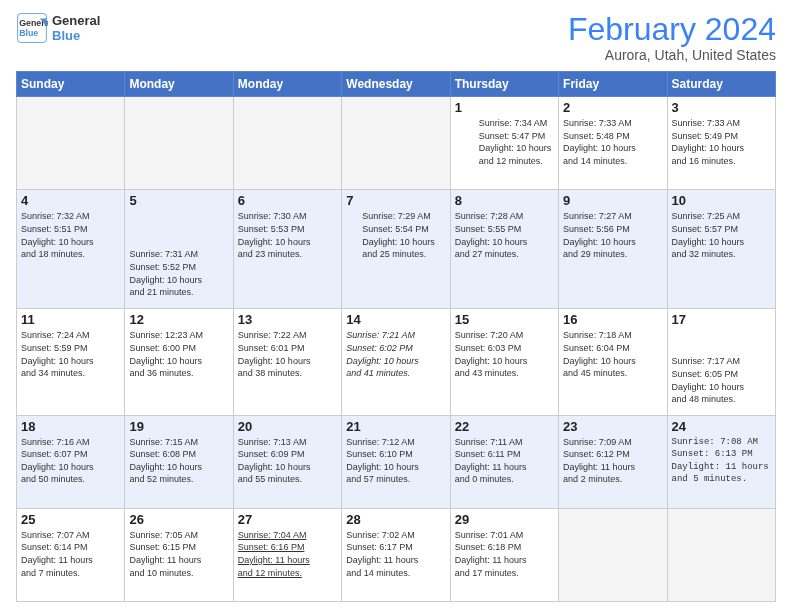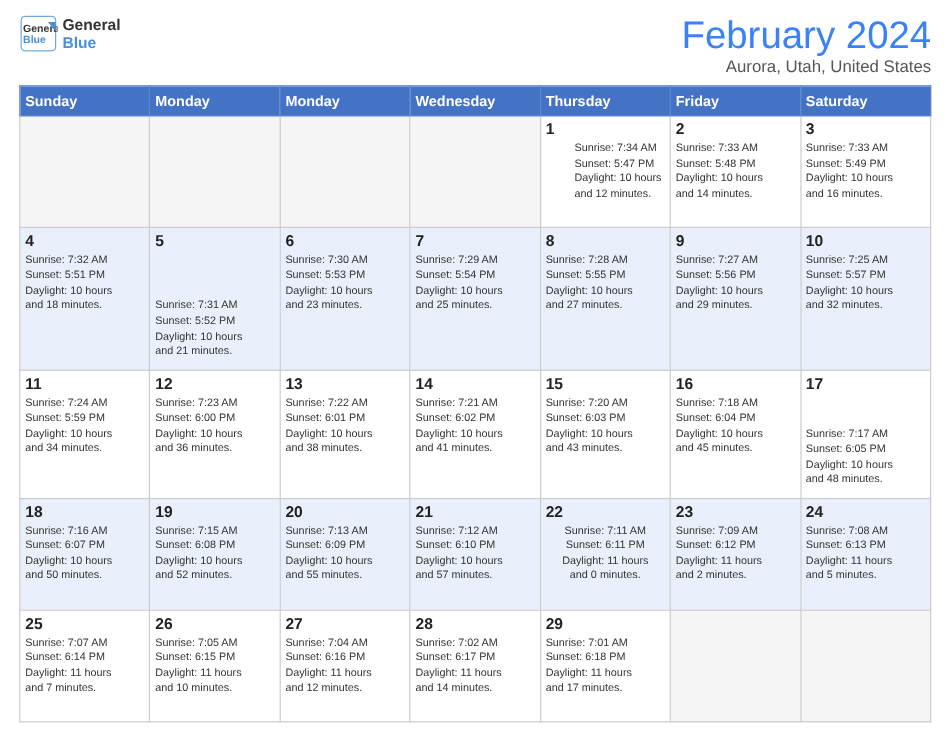--- a/index.html
+++ b/index.html
@@ -174,21 +174,21 @@
           </td>
           <td>
             <span class="day-num">6</span>
             <div class="day-info" style="white-space: pre-line;">Sunrise: 7:30 AM
 Sunset: 5:53 PM
 Daylight: 10 hours
 and 23 minutes.</div>
           </td>
           <td>
             <span class="day-num">7</span>
-            <div class="day-info" style="white-space: pre-line;">Sunrise: 7:29 AM
+            <div class="day-info" style="white-space: pre-line; margin-left: 16px;">Sunrise: 7:29 AM
 Sunset: 5:54 PM
 Daylight: 10 hours
 and 25 minutes.</div>
           </td>
           <td>
             <span class="day-num">8</span>
             <div class="day-info" style="white-space: pre-line;">Sunrise: 7:28 AM
 Sunset: 5:55 PM
 Daylight: 10 hours
 and 27 minutes.</div>
@@ -211,35 +211,35 @@
         <tr class="row-odd">
           <td>
             <span class="day-num">11</span>
             <div class="day-info" style="white-space: pre-line;">Sunrise: 7:24 AM
 Sunset: 5:59 PM
 Daylight: 10 hours
 and 34 minutes.</div>
           </td>
           <td>
             <span class="day-num">12</span>
-            <div class="day-info" style="white-space: pre-line;">Sunrise: 7:23 AM
+            <div class="day-info" style="white-space: pre-line;">Sunrise: 12:23 AM
 Sunset: 6:00 PM
 Daylight: 10 hours
 and 36 minutes.</div>
           </td>
           <td>
             <span class="day-num">13</span>
             <div class="day-info" style="white-space: pre-line;">Sunrise: 7:22 AM
 Sunset: 6:01 PM
 Daylight: 10 hours
 and 38 minutes.</div>
           </td>
           <td>
             <span class="day-num">14</span>
-            <div class="day-info" style="white-space: pre-line;">Sunrise: 7:21 AM
+            <div class="day-info" style="white-space: pre-line; font-style: italic;">Sunrise: 7:21 AM
 Sunset: 6:02 PM
 Daylight: 10 hours
 and 41 minutes.</div>
           </td>
           <td>
             <span class="day-num">15</span>
             <div class="day-info" style="white-space: pre-line;">Sunrise: 7:20 AM
 Sunset: 6:03 PM
 Daylight: 10 hours
 and 43 minutes.</div>
@@ -283,35 +283,35 @@
           </td>
           <td>
             <span class="day-num">21</span>
             <div class="day-info" style="white-space: pre-line;">Sunrise: 7:12 AM
 Sunset: 6:10 PM
 Daylight: 10 hours
 and 57 minutes.</div>
           </td>
           <td>
             <span class="day-num">22</span>
-            <div class="day-info" style="white-space: pre-line; text-align: center;">Sunrise: 7:11 AM
+            <div class="day-info" style="white-space: pre-line;">Sunrise: 7:11 AM
 Sunset: 6:11 PM
 Daylight: 11 hours
 and 0 minutes.</div>
           </td>
           <td>
             <span class="day-num">23</span>
             <div class="day-info" style="white-space: pre-line;">Sunrise: 7:09 AM
 Sunset: 6:12 PM
 Daylight: 11 hours
 and 2 minutes.</div>
           </td>
           <td>
             <span class="day-num">24</span>
-            <div class="day-info" style="white-space: pre-line;">Sunrise: 7:08 AM
+            <div class="day-info" style="white-space: pre-line; font-family: Liberation Mono, monospace;">Sunrise: 7:08 AM
 Sunset: 6:13 PM
 Daylight: 11 hours
 and 5 minutes.</div>
           </td>
         </tr>
         <tr class="row-odd">
           <td>
             <span class="day-num">25</span>
             <div class="day-info" style="white-space: pre-line;">Sunrise: 7:07 AM
 Sunset: 6:14 PM
@@ -320,21 +320,21 @@
           </td>
           <td>
             <span class="day-num">26</span>
             <div class="day-info" style="white-space: pre-line;">Sunrise: 7:05 AM
 Sunset: 6:15 PM
 Daylight: 11 hours
 and 10 minutes.</div>
           </td>
           <td>
             <span class="day-num">27</span>
-            <div class="day-info" style="white-space: pre-line;">Sunrise: 7:04 AM
+            <div class="day-info" style="white-space: pre-line; text-decoration: underline;">Sunrise: 7:04 AM
 Sunset: 6:16 PM
 Daylight: 11 hours
 and 12 minutes.</div>
           </td>
           <td>
             <span class="day-num">28</span>
             <div class="day-info" style="white-space: pre-line;">Sunrise: 7:02 AM
 Sunset: 6:17 PM
 Daylight: 11 hours
 and 14 minutes.</div>

